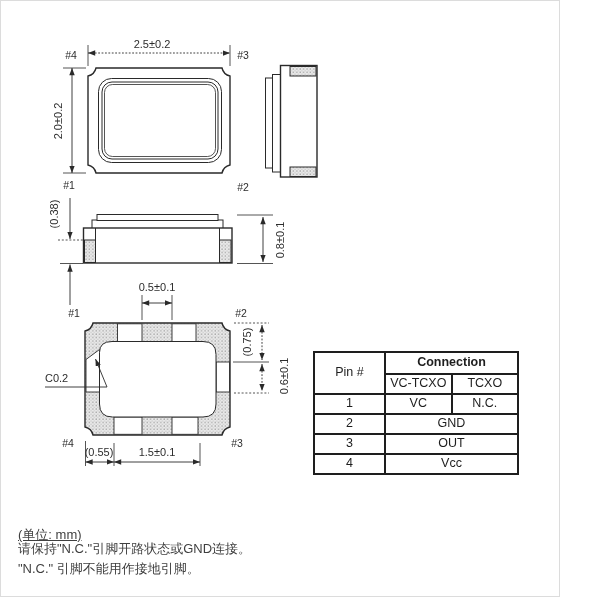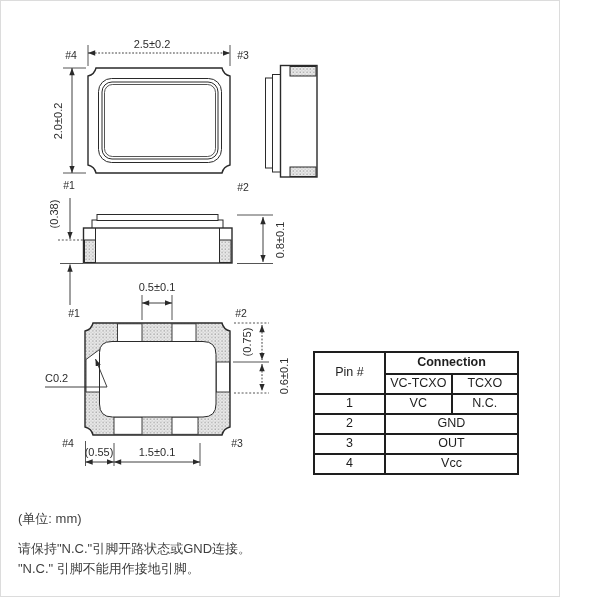--- a/index.html
+++ b/index.html
@@ -19,21 +19,21 @@
     font-size:12.5px;color:#1e1e1e;
   }
   .conn-table td{
     border:2px solid #1e1e1e;text-align:center;vertical-align:middle;
     padding:0;height:18px;line-height:1.1;background:#fff;
   }
   .note{
     position:absolute;left:18px;color:#3f3f3f;font-size:13px;
     white-space:nowrap;
   }
-  .note.unit{top:510px;}
+  .note.unit{top:526px;text-decoration:underline;}
   .note.n1{top:540px;}
   .note.n2{top:560px;}
 </style>
 </head>
 <body>
 
 <div id="canvas">
 
   <svg width="340" height="480" viewBox="0 0 340 480" style="position:absolute;left:0;top:0;">
     <defs>

